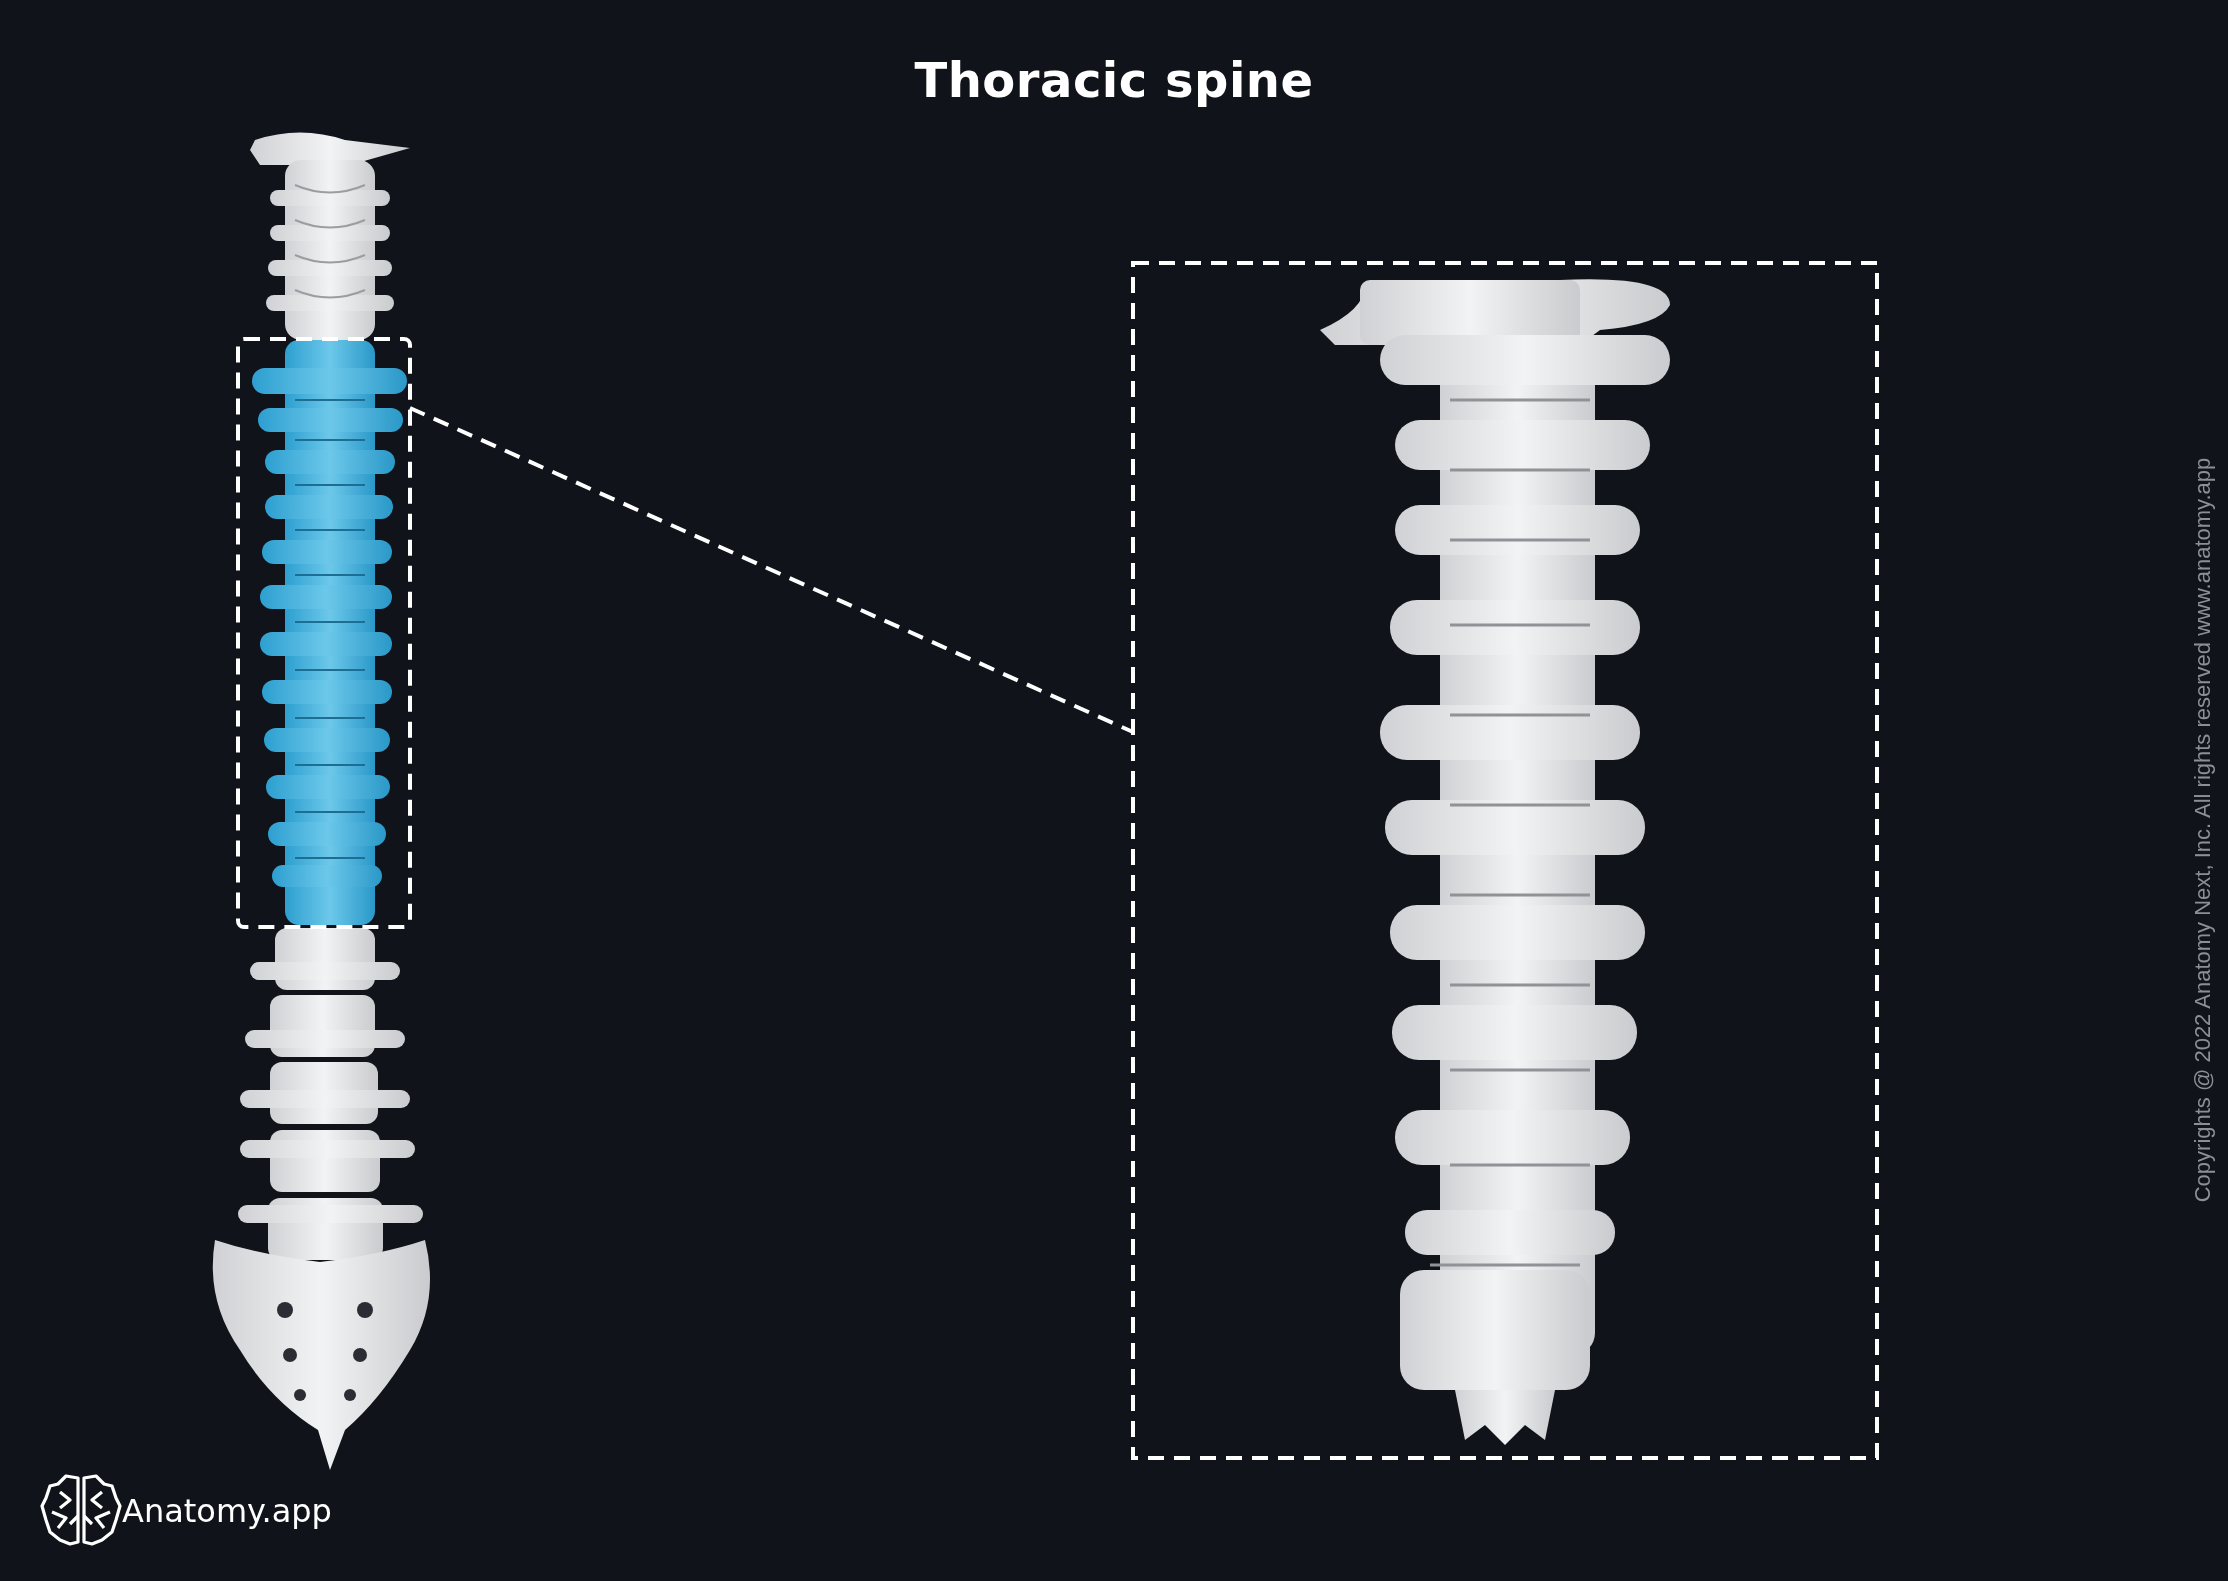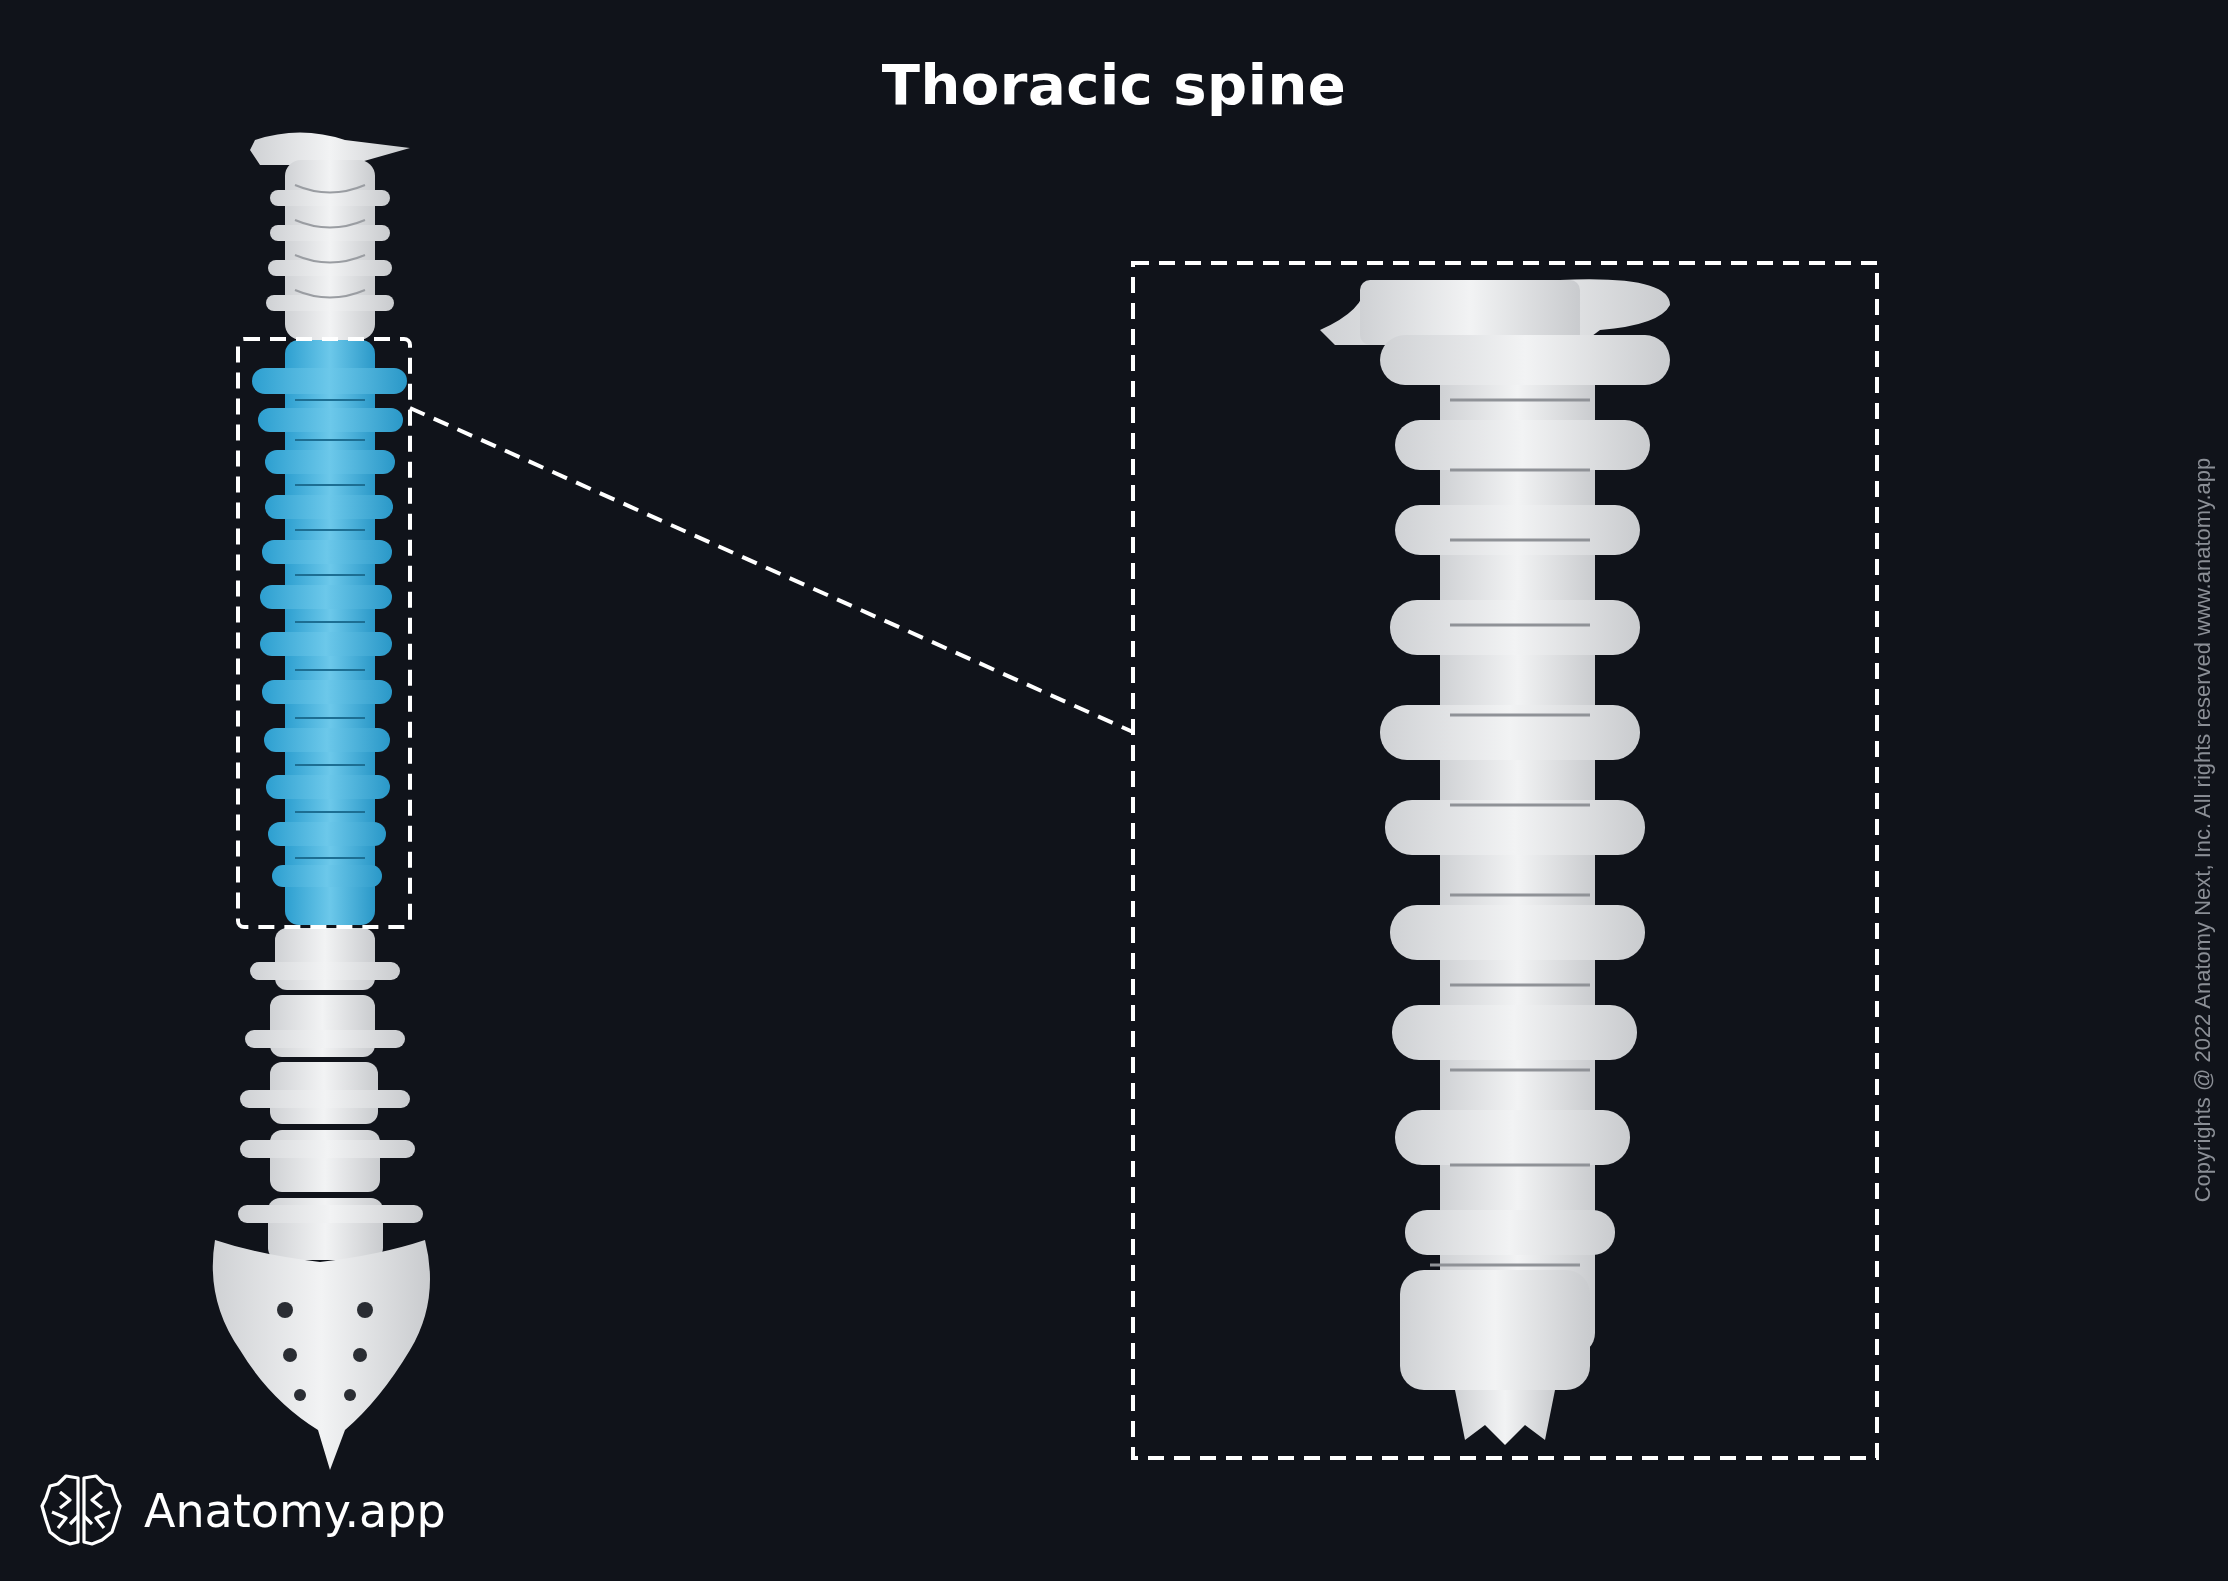--- a/index.html
+++ b/index.html
@@ -1,20 +1,20 @@
 <!DOCTYPE html>
 <html><head>
 <meta charset="utf-8">
 <style>
   html,body{margin:0;padding:0;}
   body{width:2228px;height:1581px;background:#10131a;position:relative;overflow:hidden;font-family:"DejaVu Sans",sans-serif;}
-  .title{position:absolute;left:0;width:2228px;top:52px;text-align:center;color:#ffffff;font-size:56px;font-weight:bold;letter-spacing:0.5px;}
+  .title{position:absolute;left:0;width:2228px;top:52px;text-align:center;color:#ffffff;font-size:48px;font-weight:bold;letter-spacing:0.5px;}
   .copyright{position:absolute;left:2203px;top:830px;transform:translate(-50%,-50%) rotate(-90deg);white-space:nowrap;color:#8b8f96;font-family:"Liberation Sans",sans-serif;font-size:22px;}
   .logo{position:absolute;left:40px;top:1472px;display:flex;align-items:center;}
-  .logo-text{color:#ffffff;font-size:46px;margin-left:22px;}
+  .logo-text{color:#ffffff;font-size:32px;}
   svg.main{position:absolute;left:0;top:0;}
 </style>
 </head>
 <body>
 
 <div class="title">Thoracic spine</div>
 
 <svg class="main" width="2228" height="1581">
   <defs>
     <linearGradient id="bone" x1="0" x2="1">

